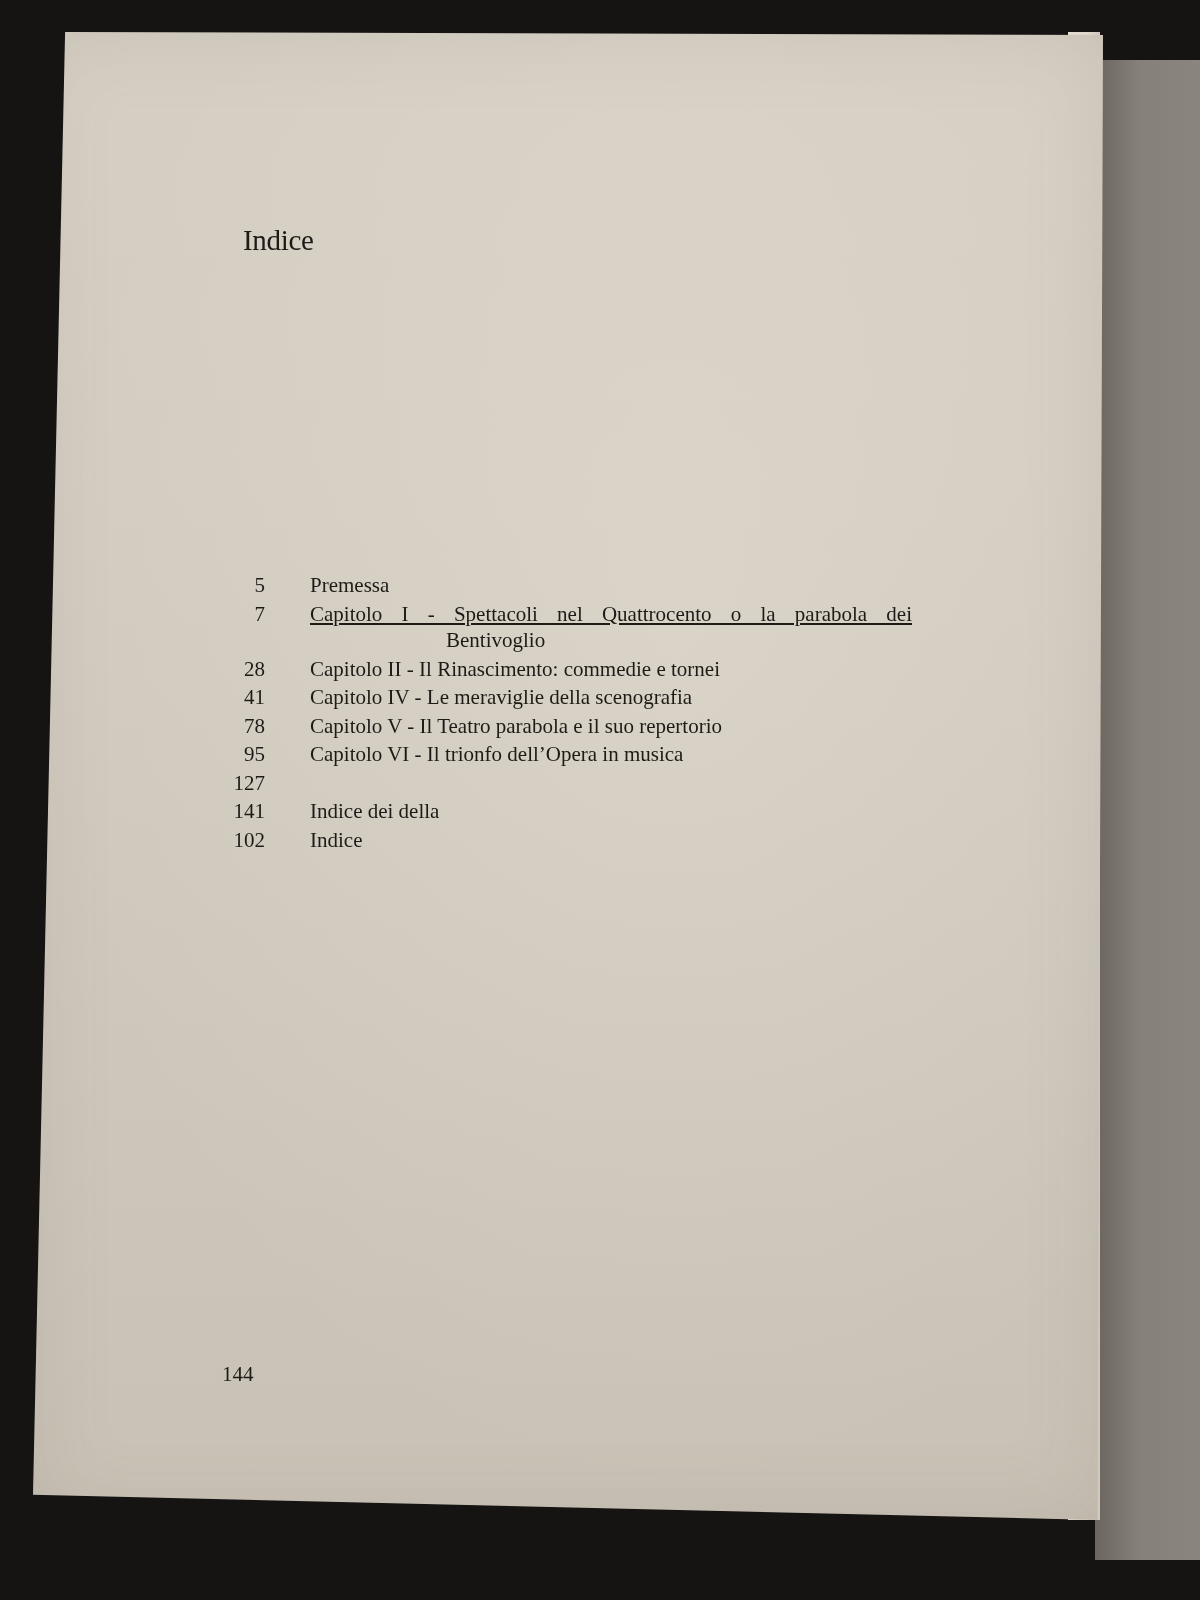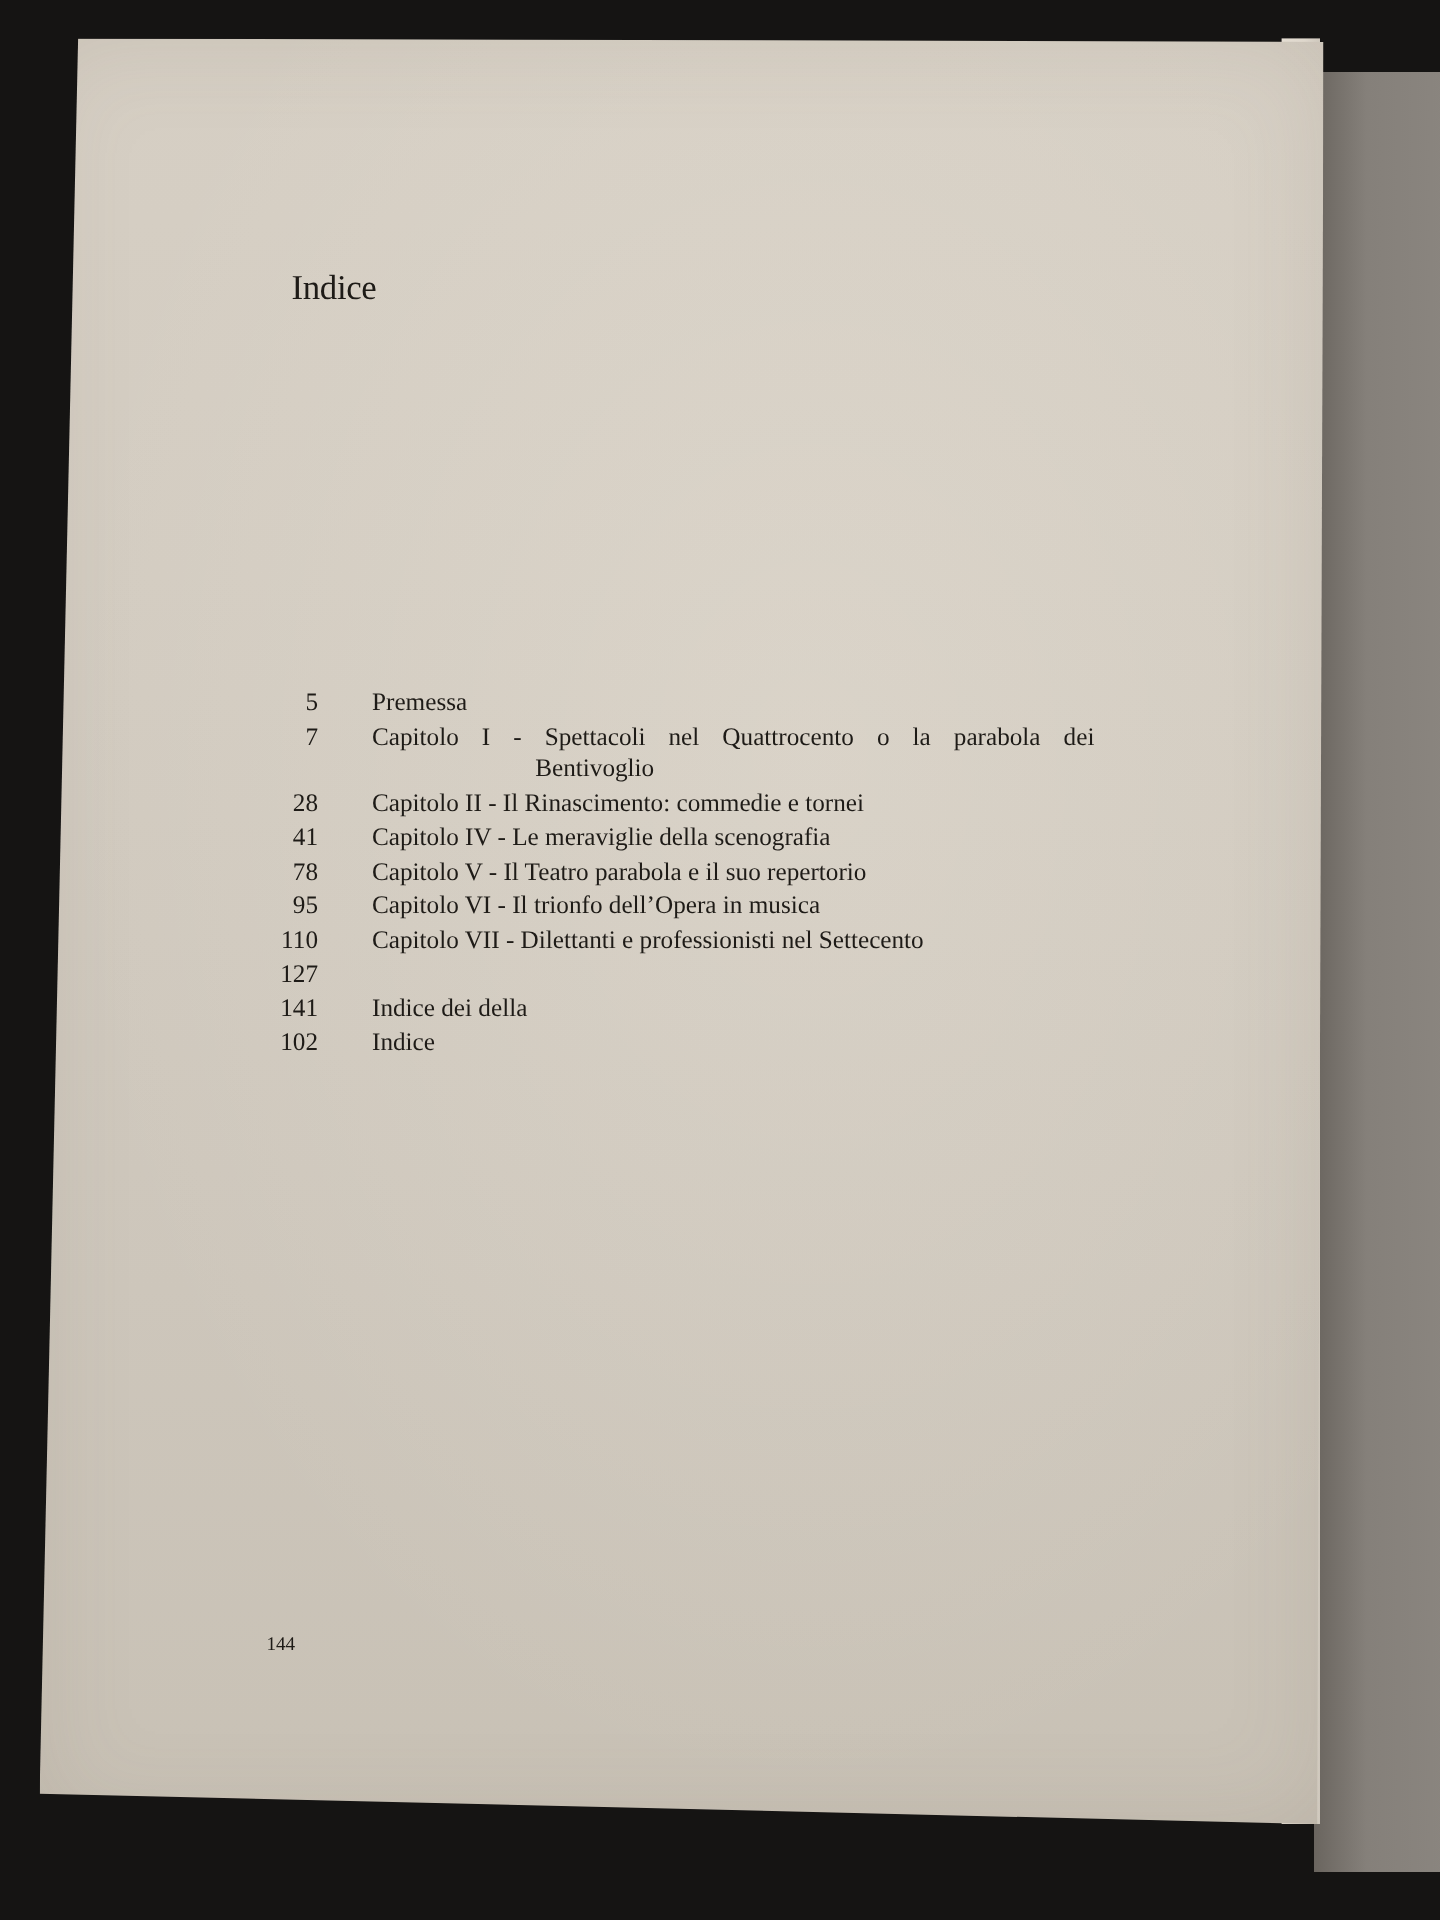--- a/index.html
+++ b/index.html
@@ -90,26 +90,27 @@
       display: block;
       padding-left: 136px;
       margin-top: -2px;
     }
     .justified {
       display: inline-block;
       width: 602px;
       text-align: justify;
       text-align-last: justify;
       white-space: normal;
+      text-decoration: underline;
     }
     .folio {
       position: absolute;
       left: 222px;
       top: 1362px;
-      font-size: 16px;
+      font-size: 21px;
     }
   </style>
 </head>
 <body>
 
 <div class="scene">
   <div class="back-cover-lower"></div>
   <div class="page-edge"></div>
   <div class="page">
     <div class="page-inner"></div>
@@ -139,24 +140,20 @@
     </div>
     <div class="toc-row">
       <span class="toc-page">78</span>
       <span class="toc-title">Capitolo V - Il Teatro parabola e il suo repertorio</span>
     </div>
     <div class="toc-row">
       <span class="toc-page">95</span>
       <span class="toc-title">Capitolo VI - Il trionfo dell’Opera in musica</span>
     </div>
     <div class="toc-row">
-      <span class="toc-page">110</span>
-      <span class="toc-title">Capitolo VII - Dilettanti e professionisti nel Settecento</span>
-    </div>
-    <div class="toc-row">
       <span class="toc-page">127</span>
     </div>
     <div class="toc-row">
       <span class="toc-page">141</span>
       <span class="toc-title">Indice dei della</span>
     </div>
     <div class="toc-row">
       <span class="toc-page">102</span>
       <span class="toc-title">Indice</span>
     </div>

